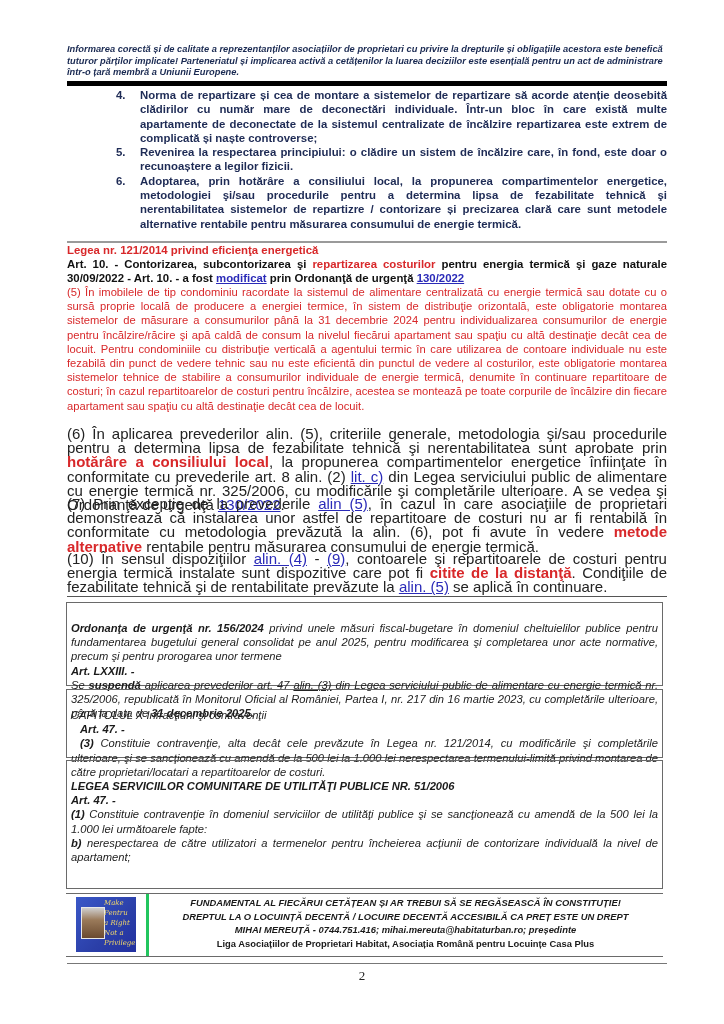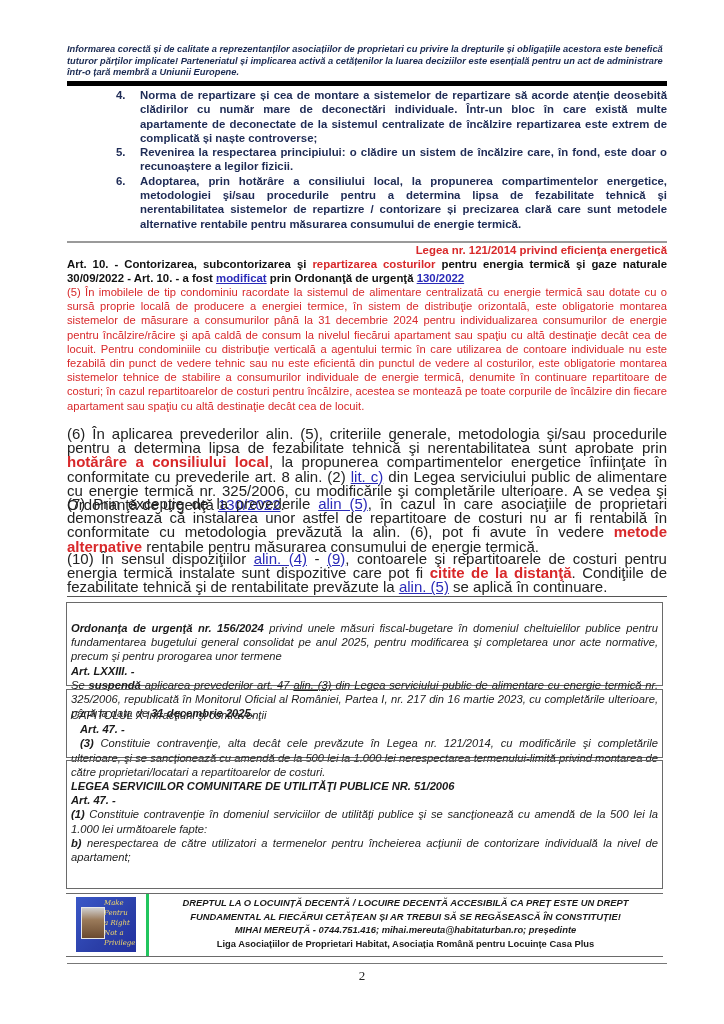--- a/index.html
+++ b/index.html
@@ -7,21 +7,21 @@
   .page { position:absolute; left:0; top:0; width:724px; height:1024px; }
 
   .header { position:absolute; left:67px; top:44px; width:600px; font-size:9.3px; line-height:11.5px; font-style:italic; font-weight:bold; color:#1a2a52; text-align:left; }
   .header-bar { position:absolute; left:67px; top:81px; width:600px; height:5px; background:#000; }
 
   .ol { position:absolute; left:140px; top:88px; width:527px; }
   .ol-item { position:relative; padding-left:0; font-size:11.4px; line-height:14.3px; font-weight:bold; color:#1e2b55; text-align:justify; margin-bottom:0; }
   .ol-num { position:absolute; left:-24px; top:0; }
   .ol-sep { position:absolute; left:67px; top:241px; width:600px; height:2px; background:#9a9a9a; }
 
-  .law-title { position:absolute; left:67px; top:243px; width:600px; text-align:right; font-size:11.4px; line-height:14px; font-weight:bold; color:#d8282a; }
+  .law-title { position:absolute; left:67px; top:243px; width:600px; text-align:left; font-size:11.4px; line-height:14px; font-weight:bold; color:#d8282a; }
   .art-head { position:absolute; left:67px; top:257px; width:600px; font-size:11.4px; line-height:14.2px; font-weight:bold; color:#111; text-align:justify; }
   .red { color:#d8282a; }
   .link { color:#2a2ab8; text-decoration:underline; }
   .para-red { position:absolute; left:67px; top:285px; width:600px; font-size:11.2px; line-height:14.2px; color:#d8282a; text-align:justify; }
   .para { position:absolute; left:67px; width:600px; font-size:15px; line-height:14.2px; color:#222; text-align:justify; }
   .p6 { top:427px; }
   .p7 { top:497px; }
   .p10 { top:552px; }
   .b-red { color:#d8282a; font-weight:bold; }
   .sec-sep { position:absolute; left:67px; top:596px; width:600px; height:1px; background:#555; }
@@ -109,22 +109,22 @@
         <div class="img-text">
           <div>Make</div>
           <div>Pentru</div>
           <div>a Right</div>
           <div>Not a</div>
           <div>Privilege</div>
         </div>
       </div>
     </div>
     <div class="footer-text">
+      <div class="fi">FUNDAMENTAL AL FIECĂRUI CETĂȚEAN ȘI AR TREBUI SĂ SE REGĂSEASCĂ ÎN CONSTITUȚIE!</div>
       <div class="fi">DREPTUL LA O LOCUINȚĂ DECENTĂ / LOCUIRE DECENTĂ ACCESIBILĂ CA PREȚ ESTE UN DREPT</div>
-      <div class="fi">FUNDAMENTAL AL FIECĂRUI CETĂȚEAN ȘI AR TREBUI SĂ SE REGĂSEASCĂ ÎN CONSTITUȚIE!</div>
       <div class="fi">MIHAI MEREUȚĂ - 0744.751.416; mihai.mereuta@habitaturban.ro; președinte</div>
       <div class="fb">Liga Asociațiilor de Proprietari Habitat, Asociația Română pentru Locuințe Casa Plus</div>
     </div>
   </div>
 
   <div class="page-sep"></div>
   <div class="page-num">2</div>
 </div>
 
 </body></html>

